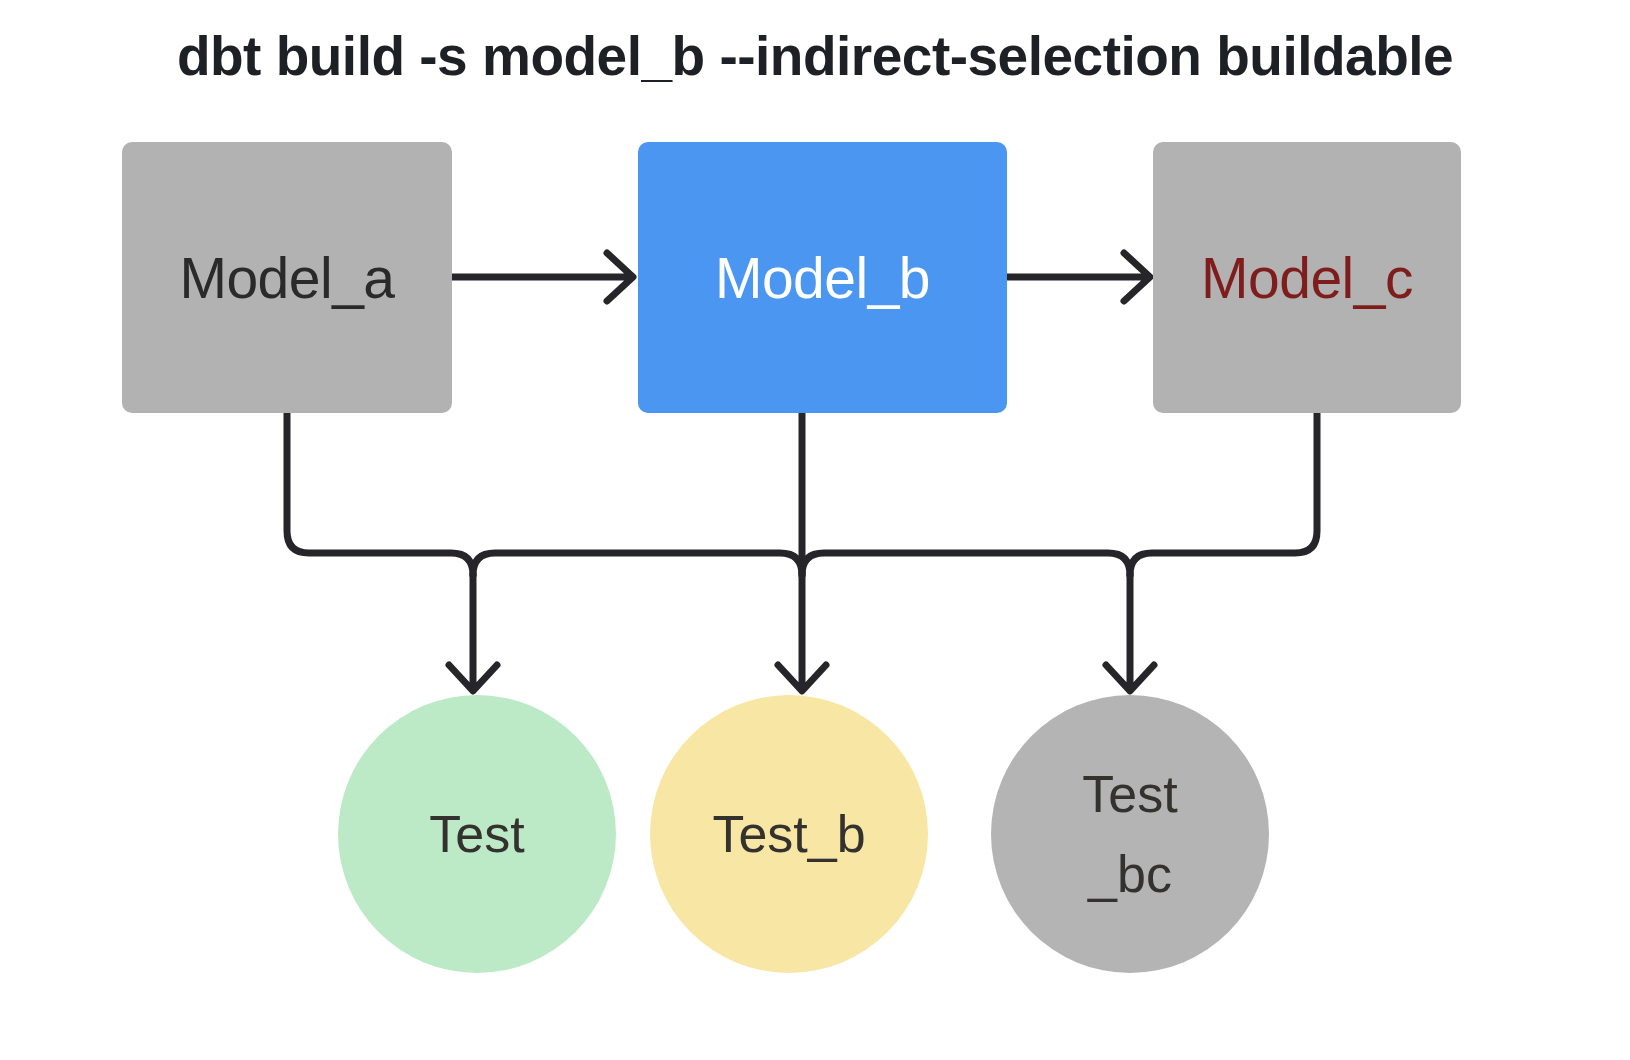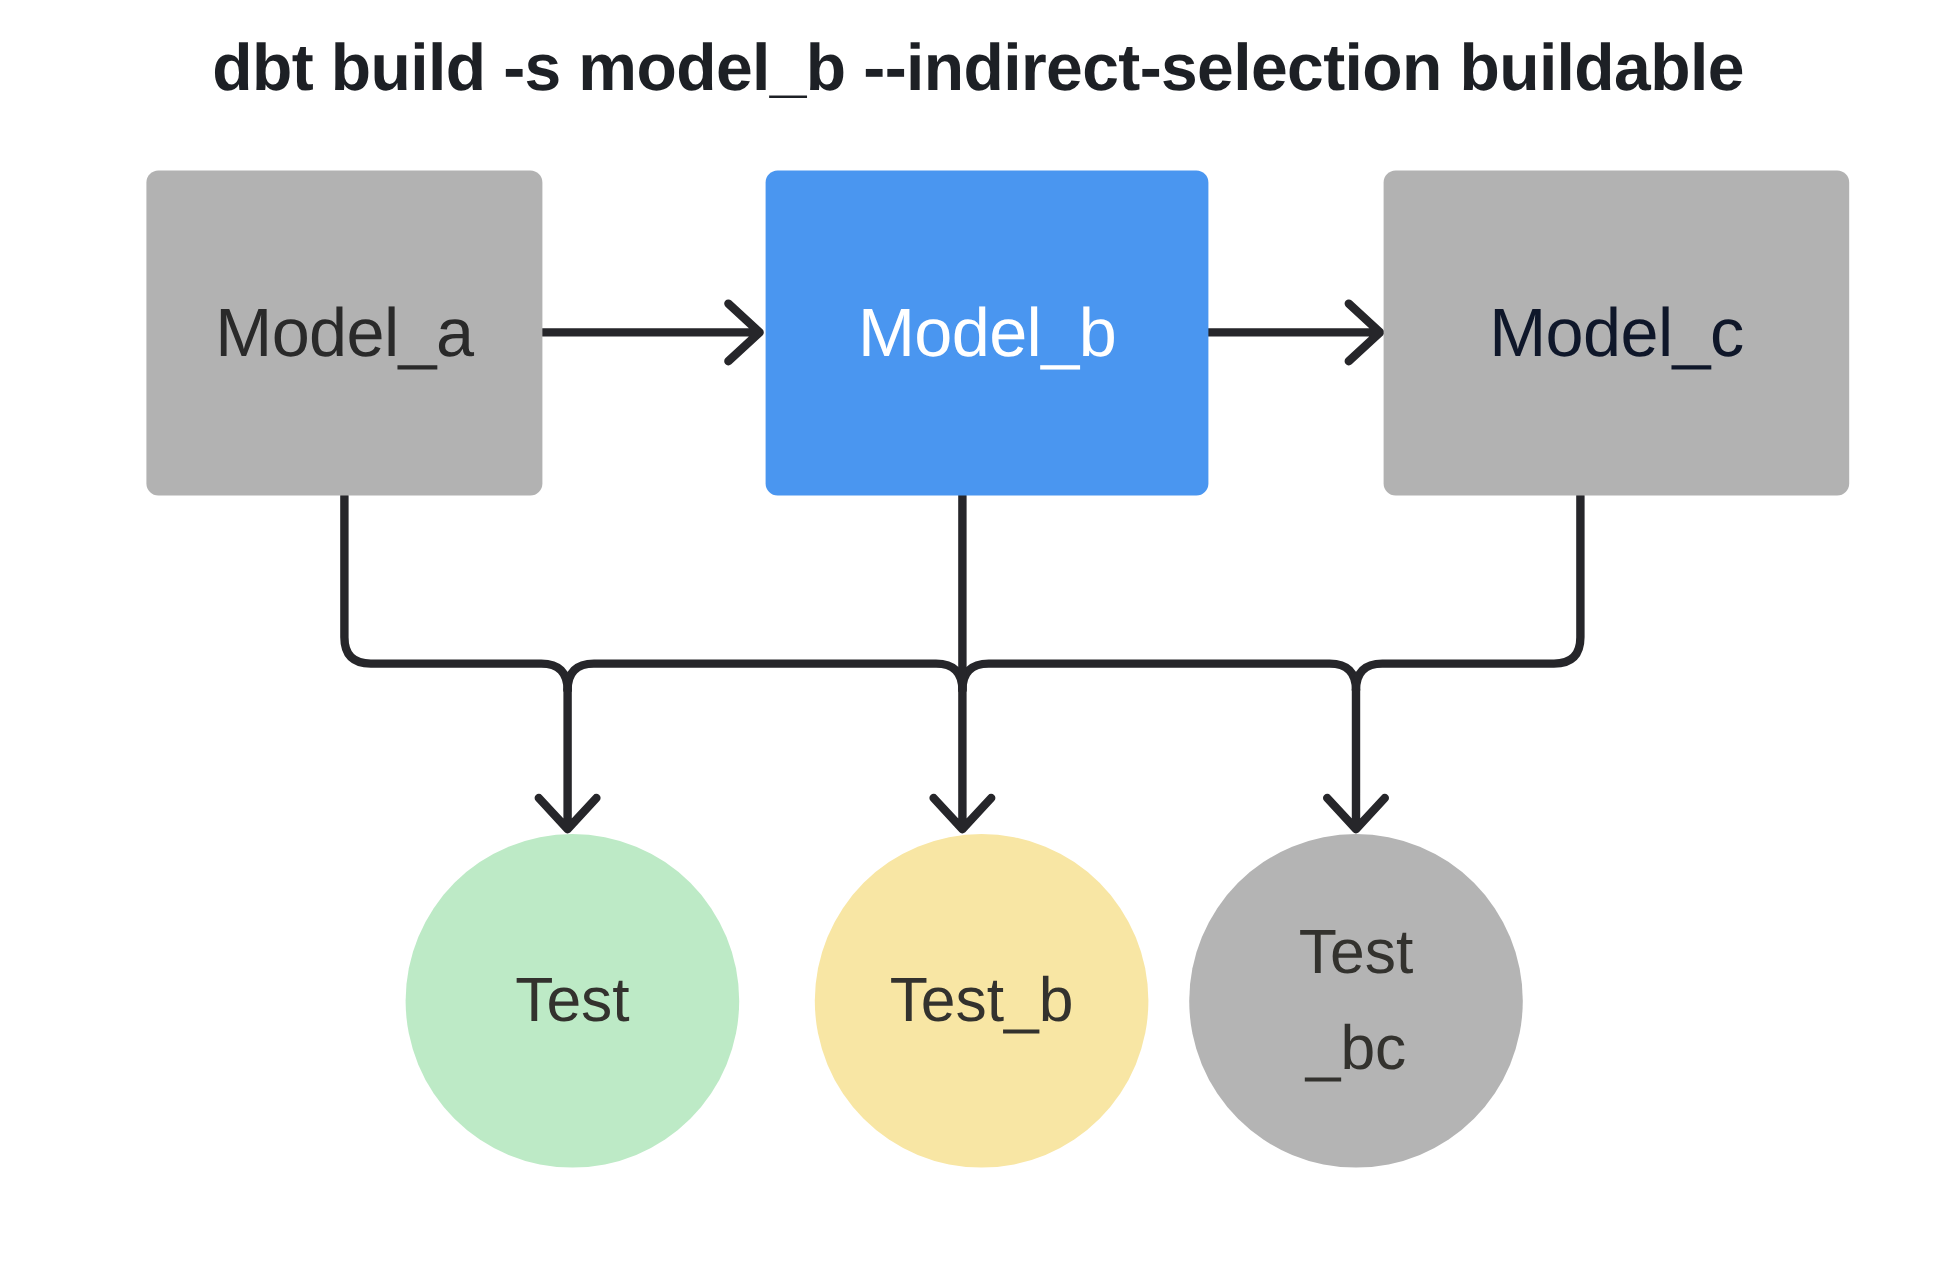--- a/index.html
+++ b/index.html
@@ -51,39 +51,39 @@
     border-radius: 10px;
     display: flex;
     align-items: center;
     justify-content: center;
     font-size: 57px;
     font-weight: 500;
     letter-spacing: -0.5px;
   }
   .model-a { left: 122px; width: 330px; background: #b2b2b2; color: #2a2a2a; }
   .model-b { left: 638px; width: 369px; background: #4a96f0; color: #ffffff; }
-  .model-c { left: 1153px; width: 388px; background: #b2b2b2; color: #0f172a; justify-content: center; }
+  .model-c { left: 1153px; width: 308px; background: #b2b2b2; color: #7f1d1d; justify-content: center; }
   .test-circle {
     position: absolute;
     top: 695px;
     width: 278px;
     height: 278px;
     border-radius: 50%;
     display: flex;
     flex-direction: column;
     align-items: center;
     justify-content: center;
     font-size: 52px;
     font-weight: 500;
     line-height: 1.54;
     color: #33322e;
     text-align: center;
   }
   .test-ab { left: 338px; background: #bdeac6; }
-  .test-b  { left: 679px; background: #f8e6a4; }
+  .test-b  { left: 650px; background: #f8e6a4; }
   .test-bc { left: 991px; background: #b4b4b4; }
 </style>
 </head>
 <body>
 
 <div class="canvas">
 
   <h1 class="diagram-title">dbt build -s model_b --indirect-selection buildable</h1>
 
   <svg class="edges-layer" width="1630" height="1060" viewBox="0 0 1630 1060" xmlns="http://www.w3.org/2000/svg">

